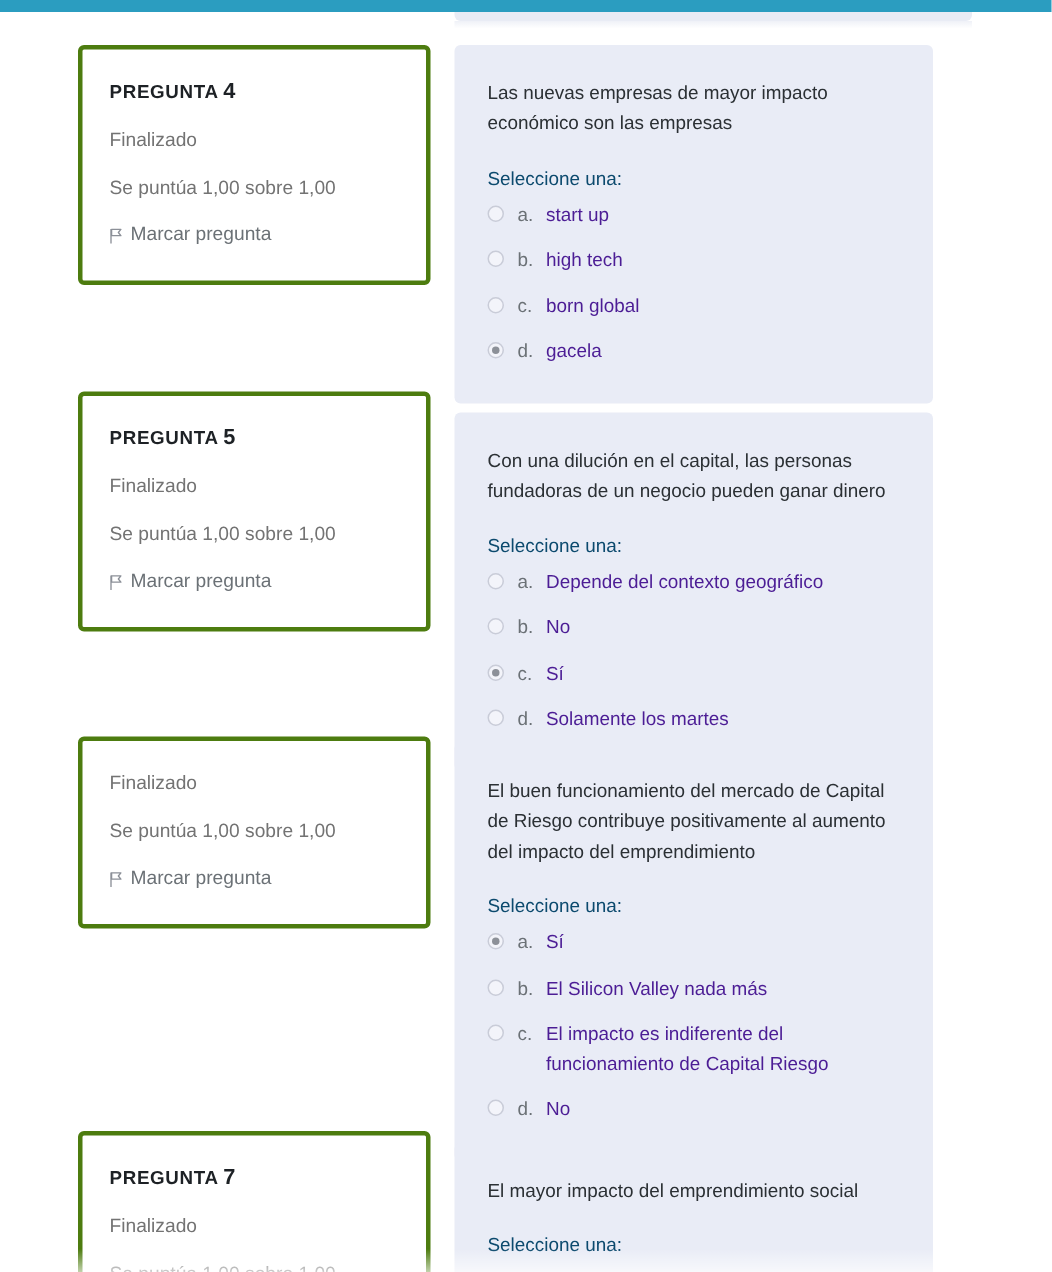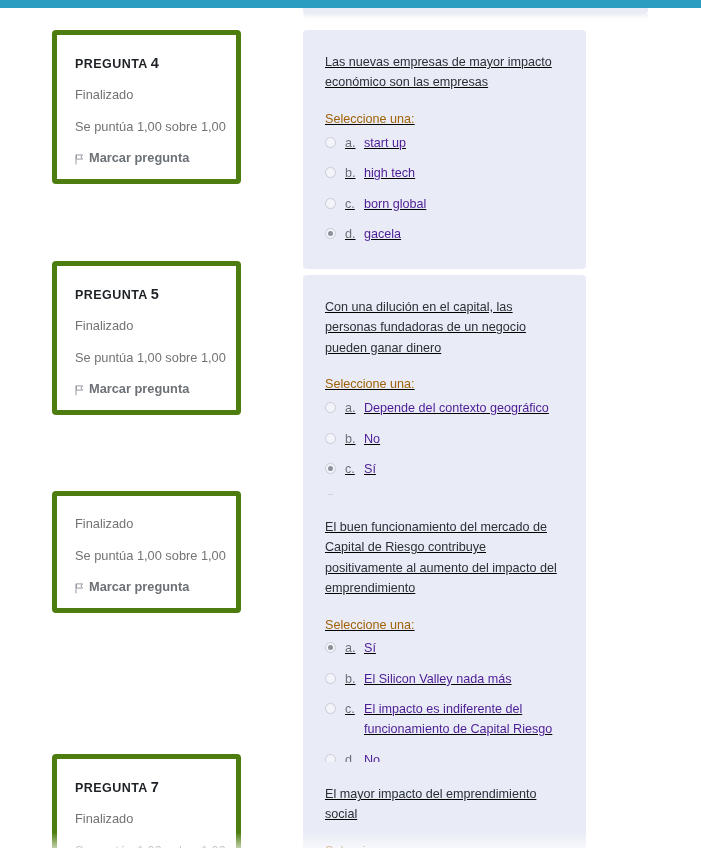--- a/index.html
+++ b/index.html
@@ -55,25 +55,25 @@
   .qblock {
     position: absolute;
     left: 0;
     width: 701px;
   }
 
   
   .qinfo {
     position: absolute;
     left: 52px;
-    width: 189px;
+    width: 235px;
     background: #ffffff;
-    border: 5px solid #4d7c0f;
+    border: 3px solid #4d7c0f;
     border-radius: 4px;
-    padding: 20px 18px 12px 18px;
+    padding: 20px 18px 22px 18px;
   }
   .qinfo-title {
     font-size: 12.5px;
     font-weight: 700;
     letter-spacing: 0.45px;
     color: #1d2125;
     margin-bottom: 16px;
     white-space: nowrap;
   }
   .qinfo-title .qnum {
@@ -90,51 +90,49 @@
     white-space: nowrap;
   }
   .qinfo-flagrow {
     display: flex;
     align-items: center;
     gap: 5px;
     font-size: 12.8px;
     color: #6b7176;
     line-height: 1.3;
     white-space: nowrap;
-    font-weight: bold;
   }
   .flag-icon {
     display: inline-block;
     width: 9px;
     height: 11px;
     flex: 0 0 auto;
     position: relative;
     top: 1px;
   }
   .flag-icon svg { display: block; }
 
   
   .qcontent {
     position: absolute;
     left: 303px;
-    width: 283px;
+    width: 319px;
     background: #e9ecf6;
     border-radius: 4px;
     padding: 22px 20px 24px 22px;
-    text-decoration: underline;
   }
   .qtext {
     font-size: 12.6px;
     line-height: 1.62;
     color: #2b3034;
     margin-bottom: 17px;
   }
   .qprompt {
     font-size: 12.6px;
-    color: #a16207;
+    color: #0c4a6e;
     margin-bottom: 5px;
     line-height: 1.5;
   }
   .answers {
     list-style: none;
   }
   .answer {
     display: flex;
     align-items: flex-start;
     gap: 0;

